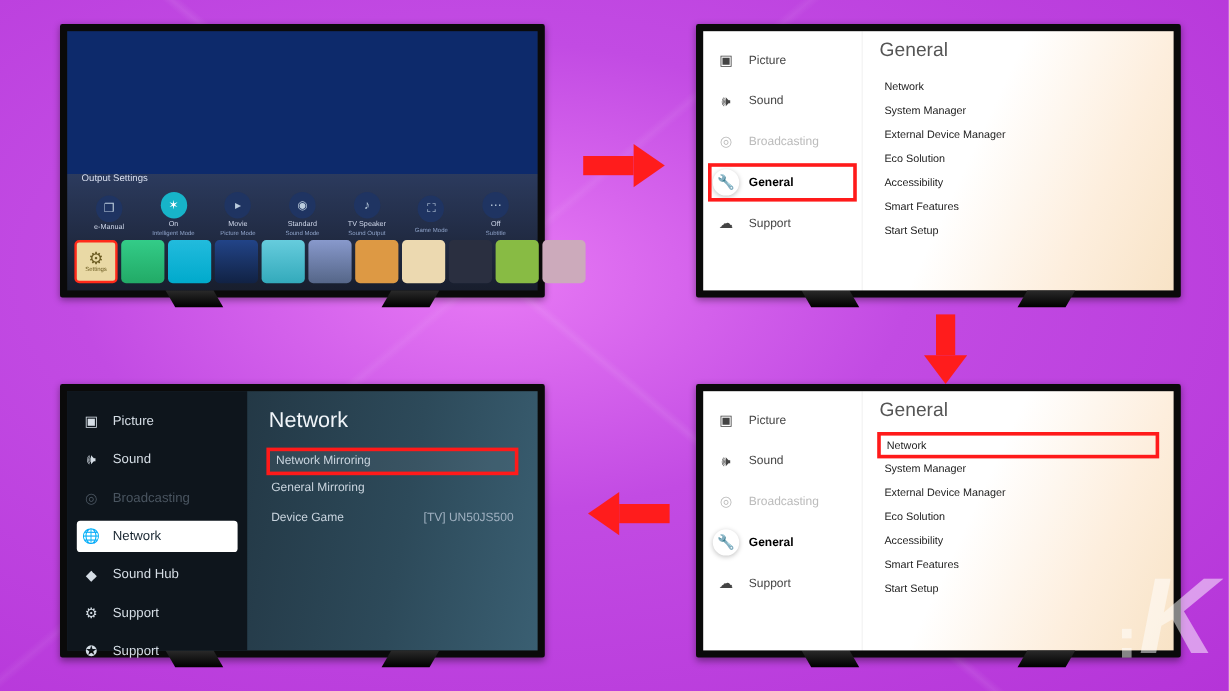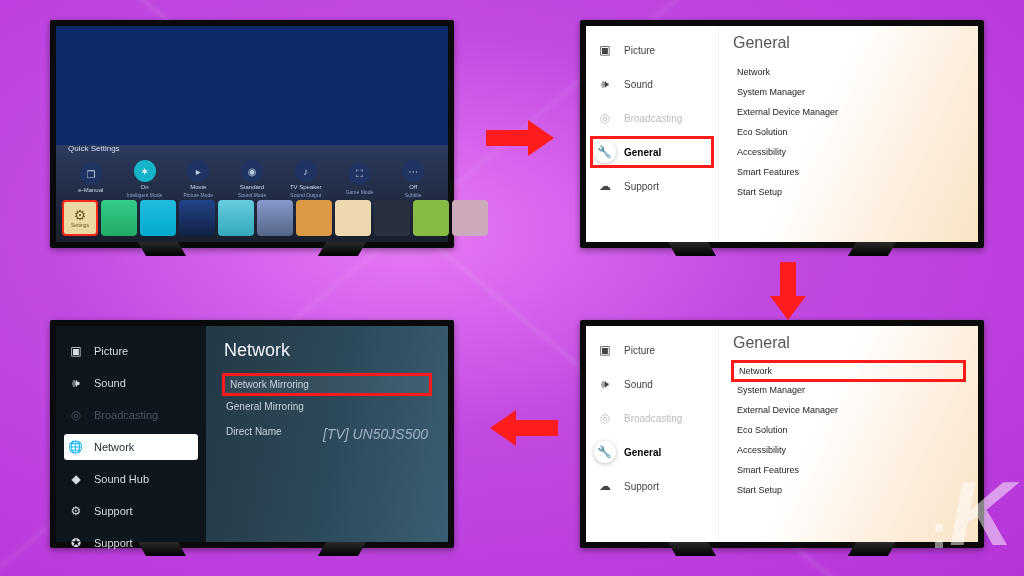--- a/index.html
+++ b/index.html
@@ -144,21 +144,21 @@
   .s4 .ic{ width:16px; text-align:center; font-size:12px; }
   #tv4 .main4 {
     flex:1; padding:14px 18px;
   }
   #tv4 .main4 h3 { font-size:18px; font-weight:400; color:#f1f5f9; margin-bottom:14px; }
   .n-opt {
     font-size:10px; color:#c9d4de; padding:7px 2px;
     display:flex; justify-content:space-between;
   }
   .n-opt.boxed { outline:3px solid #ff1a1a; outline-offset:-1px; padding:4px 6px; background:rgba(255,255,255,0.06); }
-  .n-opt .val { color:#9fb0c0; font-size:14px;font-style:italic; }
+  .n-opt .val { color:#9fb0c0; font-size:10px; }
 
   
   .arrow {
     position:absolute; color:#ff1c1c;
     display:flex; align-items:center;
   }
   .arrow .shaft { background:#ff1c1c; }
   .arrow.right .shaft{ width:42px; height:16px; }
   .arrow.right .head {
     width:0;height:0;border-top:18px solid transparent;border-bottom:18px solid transparent;border-left:26px solid #ff1c1c;
@@ -185,21 +185,21 @@
     pointer-events:none;
   }
   .wm .dots{ display:flex; flex-direction:column; gap:8px; margin-bottom:18px;}
   .wm .dots span{ width:8px;height:8px;background:rgba(255,255,255,0.5); }
 </style>
 </head>
 <body>
 
 <div id="tv1" class="tv">
   <div class="sky"></div>
-  <div class="qs-label">Quick Settings</div>
+  <div class="qs-label">Output Settings</div>
   <div class="qs-row">
     <div class="qs-item">
         <div class="circ">❐</div>
         <span>e-Manual</span>
         <span class="qs-sub"></span>
       </div>
     <div class="qs-item accent">
         <div class="circ">✶</div>
         <span>On</span>
         <span class="qs-sub">Intelligent Mode</span>
@@ -356,21 +356,21 @@
     </div>
     <div class="main4">
       <h3>Network</h3>
       <div class="n-opt boxed">
           <span>Network Mirroring</span>
         </div>
       <div class="n-opt">
           <span>General Mirroring</span>
         </div>
       <div class="n-opt">
-          <span>Direct Name</span>
+          <span>Device Game</span>
           <span class="val">[TV] UN50JS500</span>
         </div>
     </div>
   </div>
 </div>
 
 <div id="arr1" class="arrow right">
     <div class="shaft"></div>
     <div class="head"></div>
   </div>

